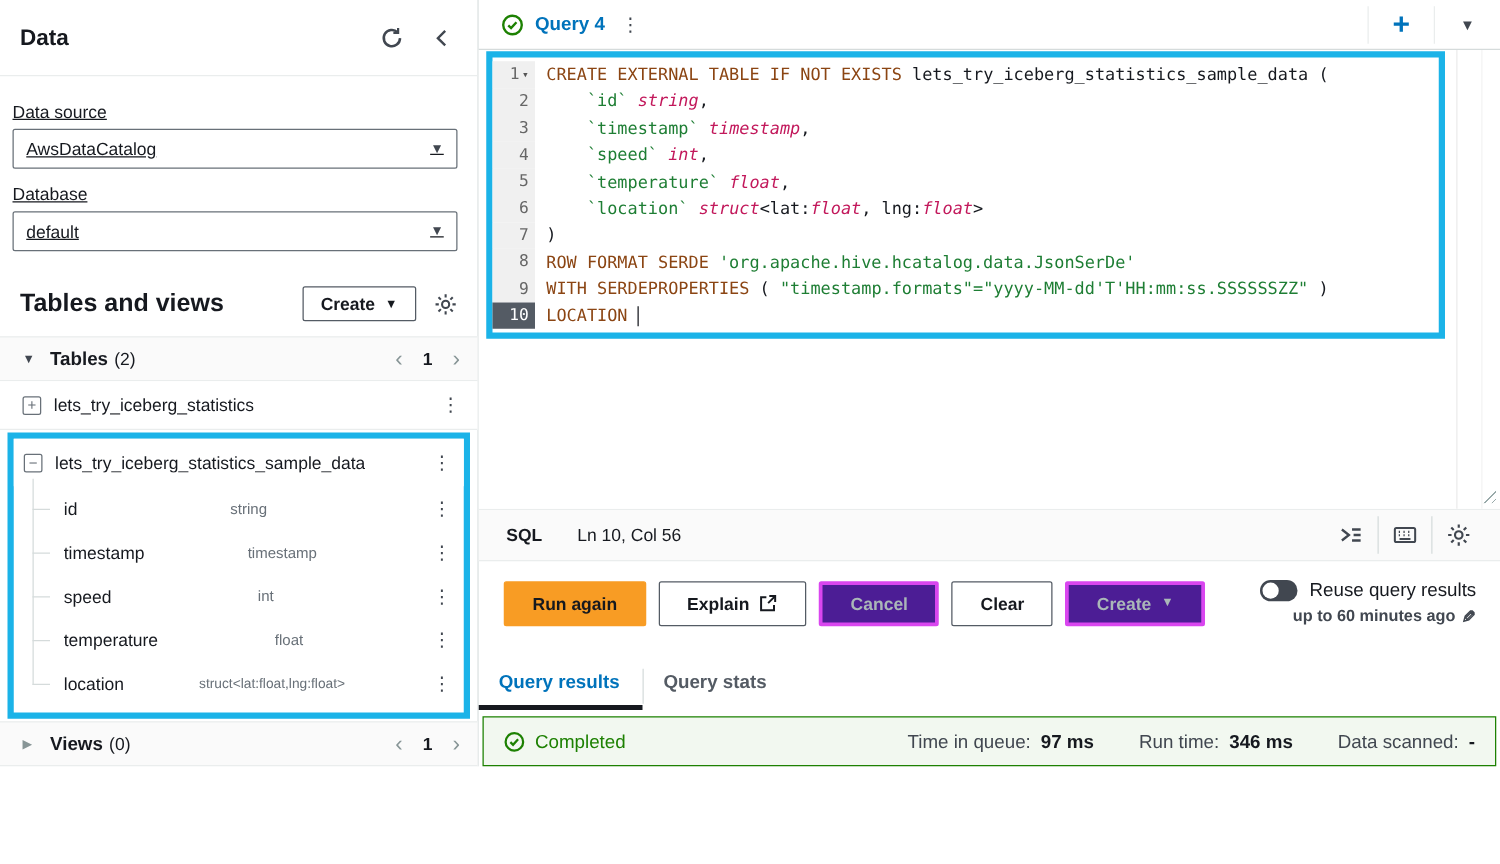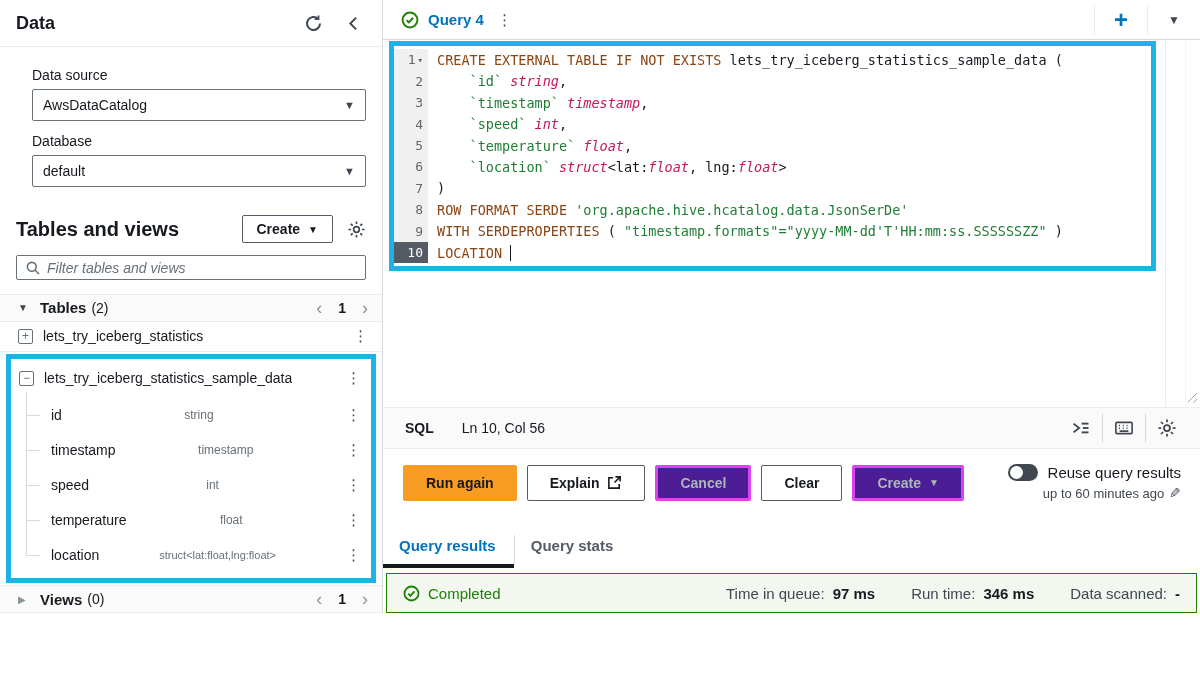--- a/index.html
+++ b/index.html
@@ -6,21 +6,21 @@
   html,body { width:1200px; height:691px; overflow:hidden; }
   body { font-family:"Liberation Sans", sans-serif; color:#16191f; background:#fff; font-size:14px; }
   .app { display:flex; width:1200px; height:613px; }
 
   
   .sidebar { width:383px; min-width:383px; border-right:1px solid #d5dbdb; background:#fff; display:flex; flex-direction:column; }
   .sb-header { height:62px; display:flex; align-items:center; padding:0 20px 0 16px; border-bottom:1px solid #eaeded; }
   .sb-title { font-size:18px; font-weight:bold; }
   .sb-header-icons { margin-left:auto; display:flex; align-items:center; gap:22px; }
   .icon-btn { background:none; border:none; cursor:pointer; color:#414750; display:flex; align-items:center; padding:0; }
-  .sb-body { padding:14px 16px 0 32px; }
+  .sb-body { padding:14px 16px 0 10px;text-decoration:underline; }
   .field-label { font-size:14px; margin:6px 0 6px 0; color:#16191f; }
   .select-box { height:32px; border:1px solid #687078; border-radius:2px; display:flex; align-items:center; padding:0 10px 0 10px; margin-bottom:12px; background:#fff; cursor:pointer; }
   .select-box .caret { margin-left:auto; font-size:11px; color:#414750; }
   .tv-head { display:flex; align-items:center; padding:16px 16px 12px 16px; }
   .tv-title { font-size:20px; font-weight:bold; }
   .tv-actions { margin-left:auto; display:flex; align-items:center; gap:14px; }
   .create-btn { border:1px solid #545b64; border-radius:2px; background:#fff; font-weight:bold; font-size:14px; color:#16191f; padding:5px 14px; display:flex; align-items:center; gap:8px; cursor:pointer; font-family:inherit; }
   .create-btn .caret { font-size:10px; }
   .filter-wrap { margin:0 16px 14px 16px; height:32px; border:1px solid #687078; border-radius:2px; display:flex; align-items:center; padding:0 8px; }
   .filter-wrap input { border:none; outline:none; flex:1; font-size:14px; font-style:italic; color:#16191f; font-family:inherit; background:transparent; margin-left:6px; }
@@ -88,21 +88,21 @@
   .actions { height:76px; display:flex; align-items:center; padding:0 15px 0 20px; gap:10px; }
   .btn { height:36px; border-radius:2px; font-weight:bold; font-size:14px; padding:0 22px; cursor:pointer; font-family:inherit; display:flex; align-items:center; gap:8px; }
   .btn-primary { background:#f89c24; border:1px solid #f89c24; color:#16191f; }
   .btn-normal { background:#fff; border:1px solid #545b64; color:#16191f; }
   .btn-disabled { background:#4c1d95; border:3px solid #d946ef; color:#aab7b8; cursor:default; }
   .reuse { margin-left:auto; display:flex; flex-direction:column; align-items:flex-end; gap:4px; padding-right:4px; }
   .reuse-top { display:flex; align-items:center; gap:10px; }
   .toggle { width:30px; height:17px; border-radius:9px; background:#414750; position:relative; cursor:pointer; border:none; }
   .toggle .knob { position:absolute; left:2px; top:2px; width:13px; height:13px; border-radius:50%; background:#fff; }
   .reuse-label { font-size:15px; color:#16191f; }
-  .reuse-sub { font-size:13px; color:#414750; display:flex; align-items:center; gap:5px; }
+  .reuse-sub { font-size:13px; color:#414750; display:flex; gap:5px;font-weight:bold; }
   .pencil { color:#414750; font-size:14px; display:inline-block; transform:scaleX(-1); cursor:pointer; }
 
   .results-tabs { height:62px; display:flex; align-items:flex-start; padding-top:14px; }
   .rtab { font-size:15px; font-weight:bold; padding:6px 18px 14px 16px; position:relative; cursor:pointer; }
   .rtab.active { color:#0073bb; }
   .rtab.active::after { content:""; position:absolute; left:0; right:0; bottom:0; height:4px; background:#16191f; }
   .rtab.inactive { color:#545b64; }
   .rtab-sep { width:1px; height:28px; background:#d5dbdb; margin-top:4px; }
 
   .result-banner { margin:0 3px; height:44px; border:1px solid #1d8102; background:#f2f8f0; display:flex; align-items:center; padding:0 16px; }
@@ -159,27 +159,20 @@
         </button>
         <button class="icon-btn">
           <svg width="19" height="19" viewBox="0 0 16 16" fill="none" stroke="#414750" stroke-width="1.4">
             <circle cx="8" cy="8" r="2.4"></circle>
             <path d="M8 1.2v2.2M8 12.6v2.2M1.2 8h2.2M12.6 8h2.2M3.2 3.2l1.6 1.6M11.2 11.2l1.6 1.6M12.8 3.2l-1.6 1.6M4.8 11.2l-1.6 1.6"></path>
           </svg>
         </button>
       </span>
     </div>
 
-    <div class="filter-wrap">
-      <svg width="16" height="16" viewBox="0 0 16 16" fill="none" stroke="#687078" stroke-width="1.6">
-        <circle cx="6.8" cy="6.8" r="4.4"></circle>
-          <path d="M10.2 10.2 14 14"></path>
-      </svg>
-      <input type="text" placeholder="Filter tables and views" style="">
-    </div>
 
     <div class="section-row">
       <span class="section-tri">▼</span>
       <span class="section-label">Tables</span>
       <span class="section-count">(2)</span>
       <span class="pager">
         <button class="pg-arrow">‹</button>
         <span class="pg-num">1</span>
         <button class="pg-arrow">›</button>
       </span>

